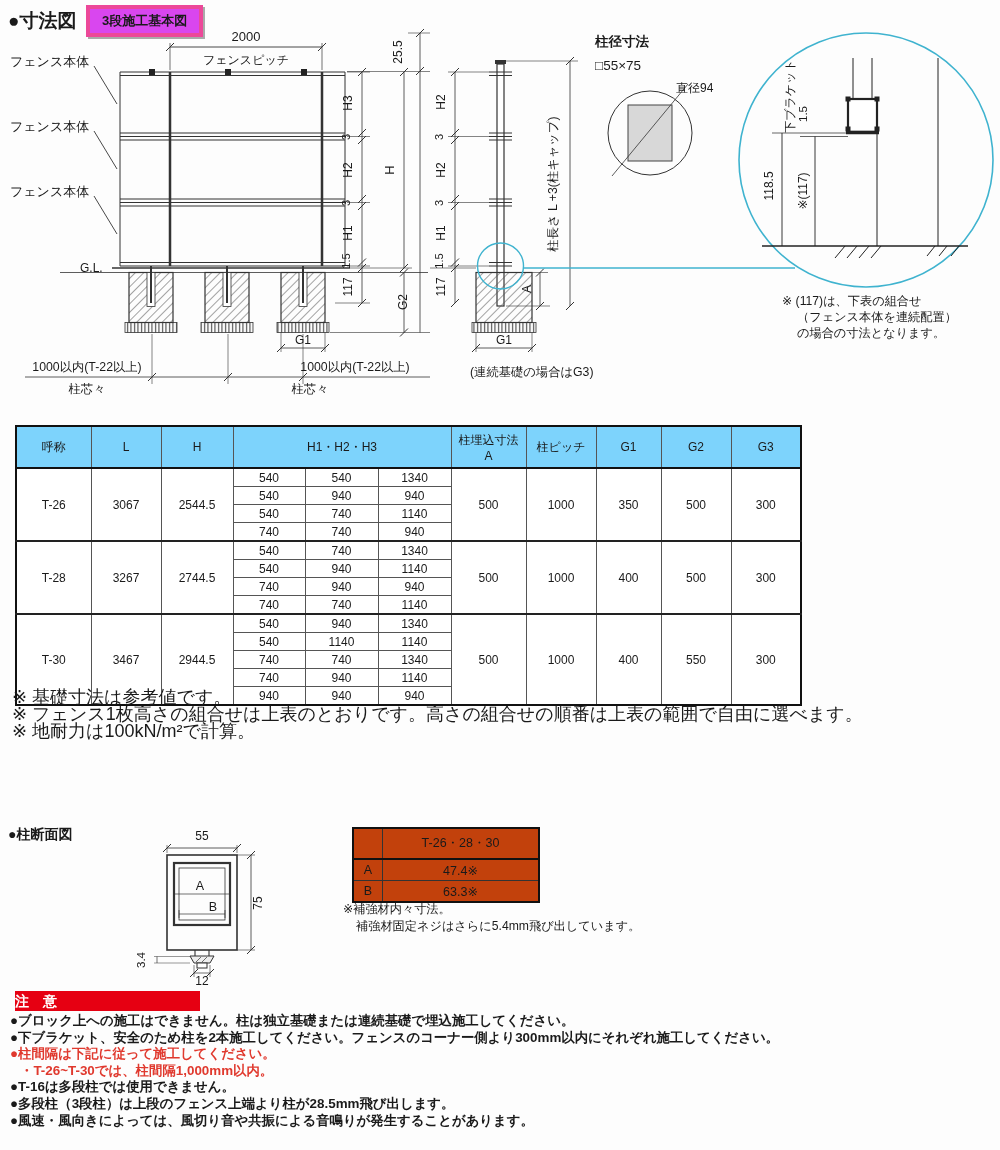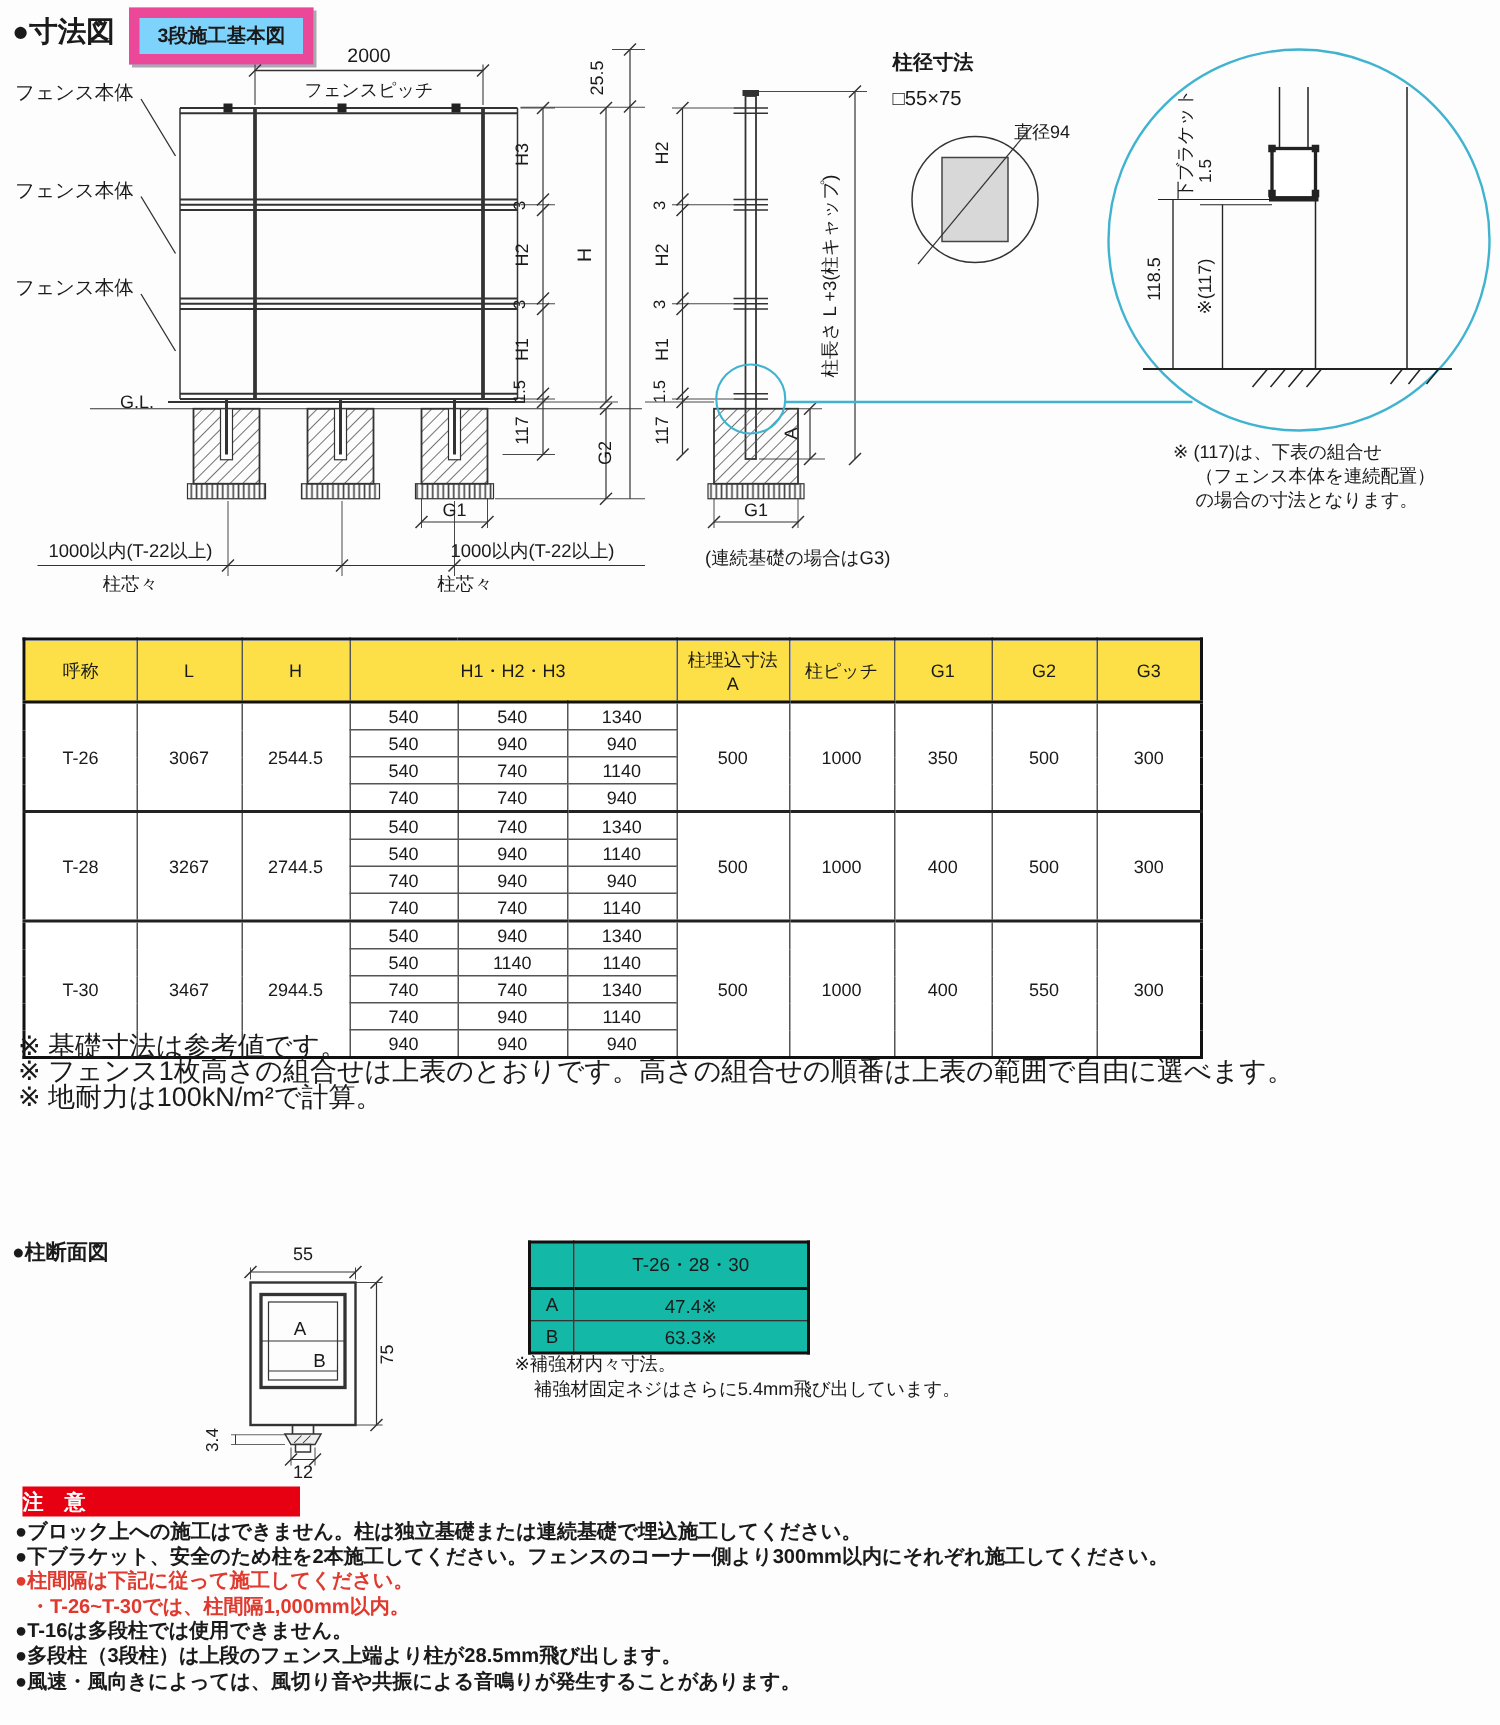--- a/index.html
+++ b/index.html
@@ -1,36 +1,36 @@
 <!DOCTYPE html>
 <html><head>
 <meta charset="utf-8">
 <style>
   html,body{margin:0;padding:0;}
   body{width:1000px;height:1150px;position:relative;background:#fdfdfd;
        font-family:"Liberation Sans","DejaVu Sans",sans-serif;color:#1a1a1a;overflow:hidden;}
   .abs{position:absolute;}
   svg text{font-family:"Liberation Sans","DejaVu Sans",sans-serif;fill:#1a1a1a;}
   #page-title{left:8px;top:8px;font-size:19px;font-weight:bold;}
-  #subtitle-box{left:86px;top:5px;border:7px solid #ec4899;box-shadow:2px 2px 0 #aaa;
-       background:#7dd3fc;padding:3px 12px;font-size:13px;font-weight:bold;}
+  #subtitle-box{left:86px;top:5px;border:4px solid #ec4899;box-shadow:2px 2px 0 #aaa;
+       background:#d946ef;padding:3px 12px;font-size:13px;font-weight:bold;}
   
   #main-table{left:15px;top:425px;}
   #main-table table{border-collapse:collapse;table-layout:fixed;width:785px;border:2px solid #111;}
   #main-table td{border:1px solid #555;text-align:center;vertical-align:middle;
        font-size:12px;padding:0;height:17px;overflow:hidden;background:#fff;}
-  #main-table tr.hdr td{background:#fde047;height:40px;border-bottom:2px solid #111;font-size:12px;}
+  #main-table tr.hdr td{background:#7dd3fc;height:40px;border-bottom:2px solid #111;font-size:12px;}
   #main-table tr.block td{border-top:2px solid #222;}
   
   #table-notes{left:12px;top:689px;font-size:18px;line-height:17px;}
   
   #cs-title{left:8px;top:826px;font-size:14px;font-weight:bold;}
   #sub-table{left:352px;top:827px;}
   #sub-table table{border-collapse:collapse;width:188px;border:2px solid #111;}
-  #sub-table td{border:1px solid #333;text-align:center;font-size:12.5px;background:#14b8a6;padding:0;}
+  #sub-table td{border:1px solid #333;text-align:center;font-size:12.5px;background:#c2410c;padding:0;}
   #sub-table tr.h td{height:29px;border-bottom:2px solid #111;}
   #sub-table tr.d td{height:20px;}
   #sub-table td.c1{width:28px;}
   #cs-notes{left:343px;top:901px;font-size:12.2px;line-height:17px;}
   #cs-notes .ind{padding-left:13px;}
   
   #caution-banner{left:15px;top:991px;width:185px;height:20px;background:#e60012;
        color:#fff;font-weight:bold;font-size:14px;text-align:left;line-height:20px;}
   #caution-list{left:10px;top:1013px;font-size:13.4px;font-weight:600;line-height:16.6px;width:985px;}
   #caution-list .red{color:#e0392e;}

